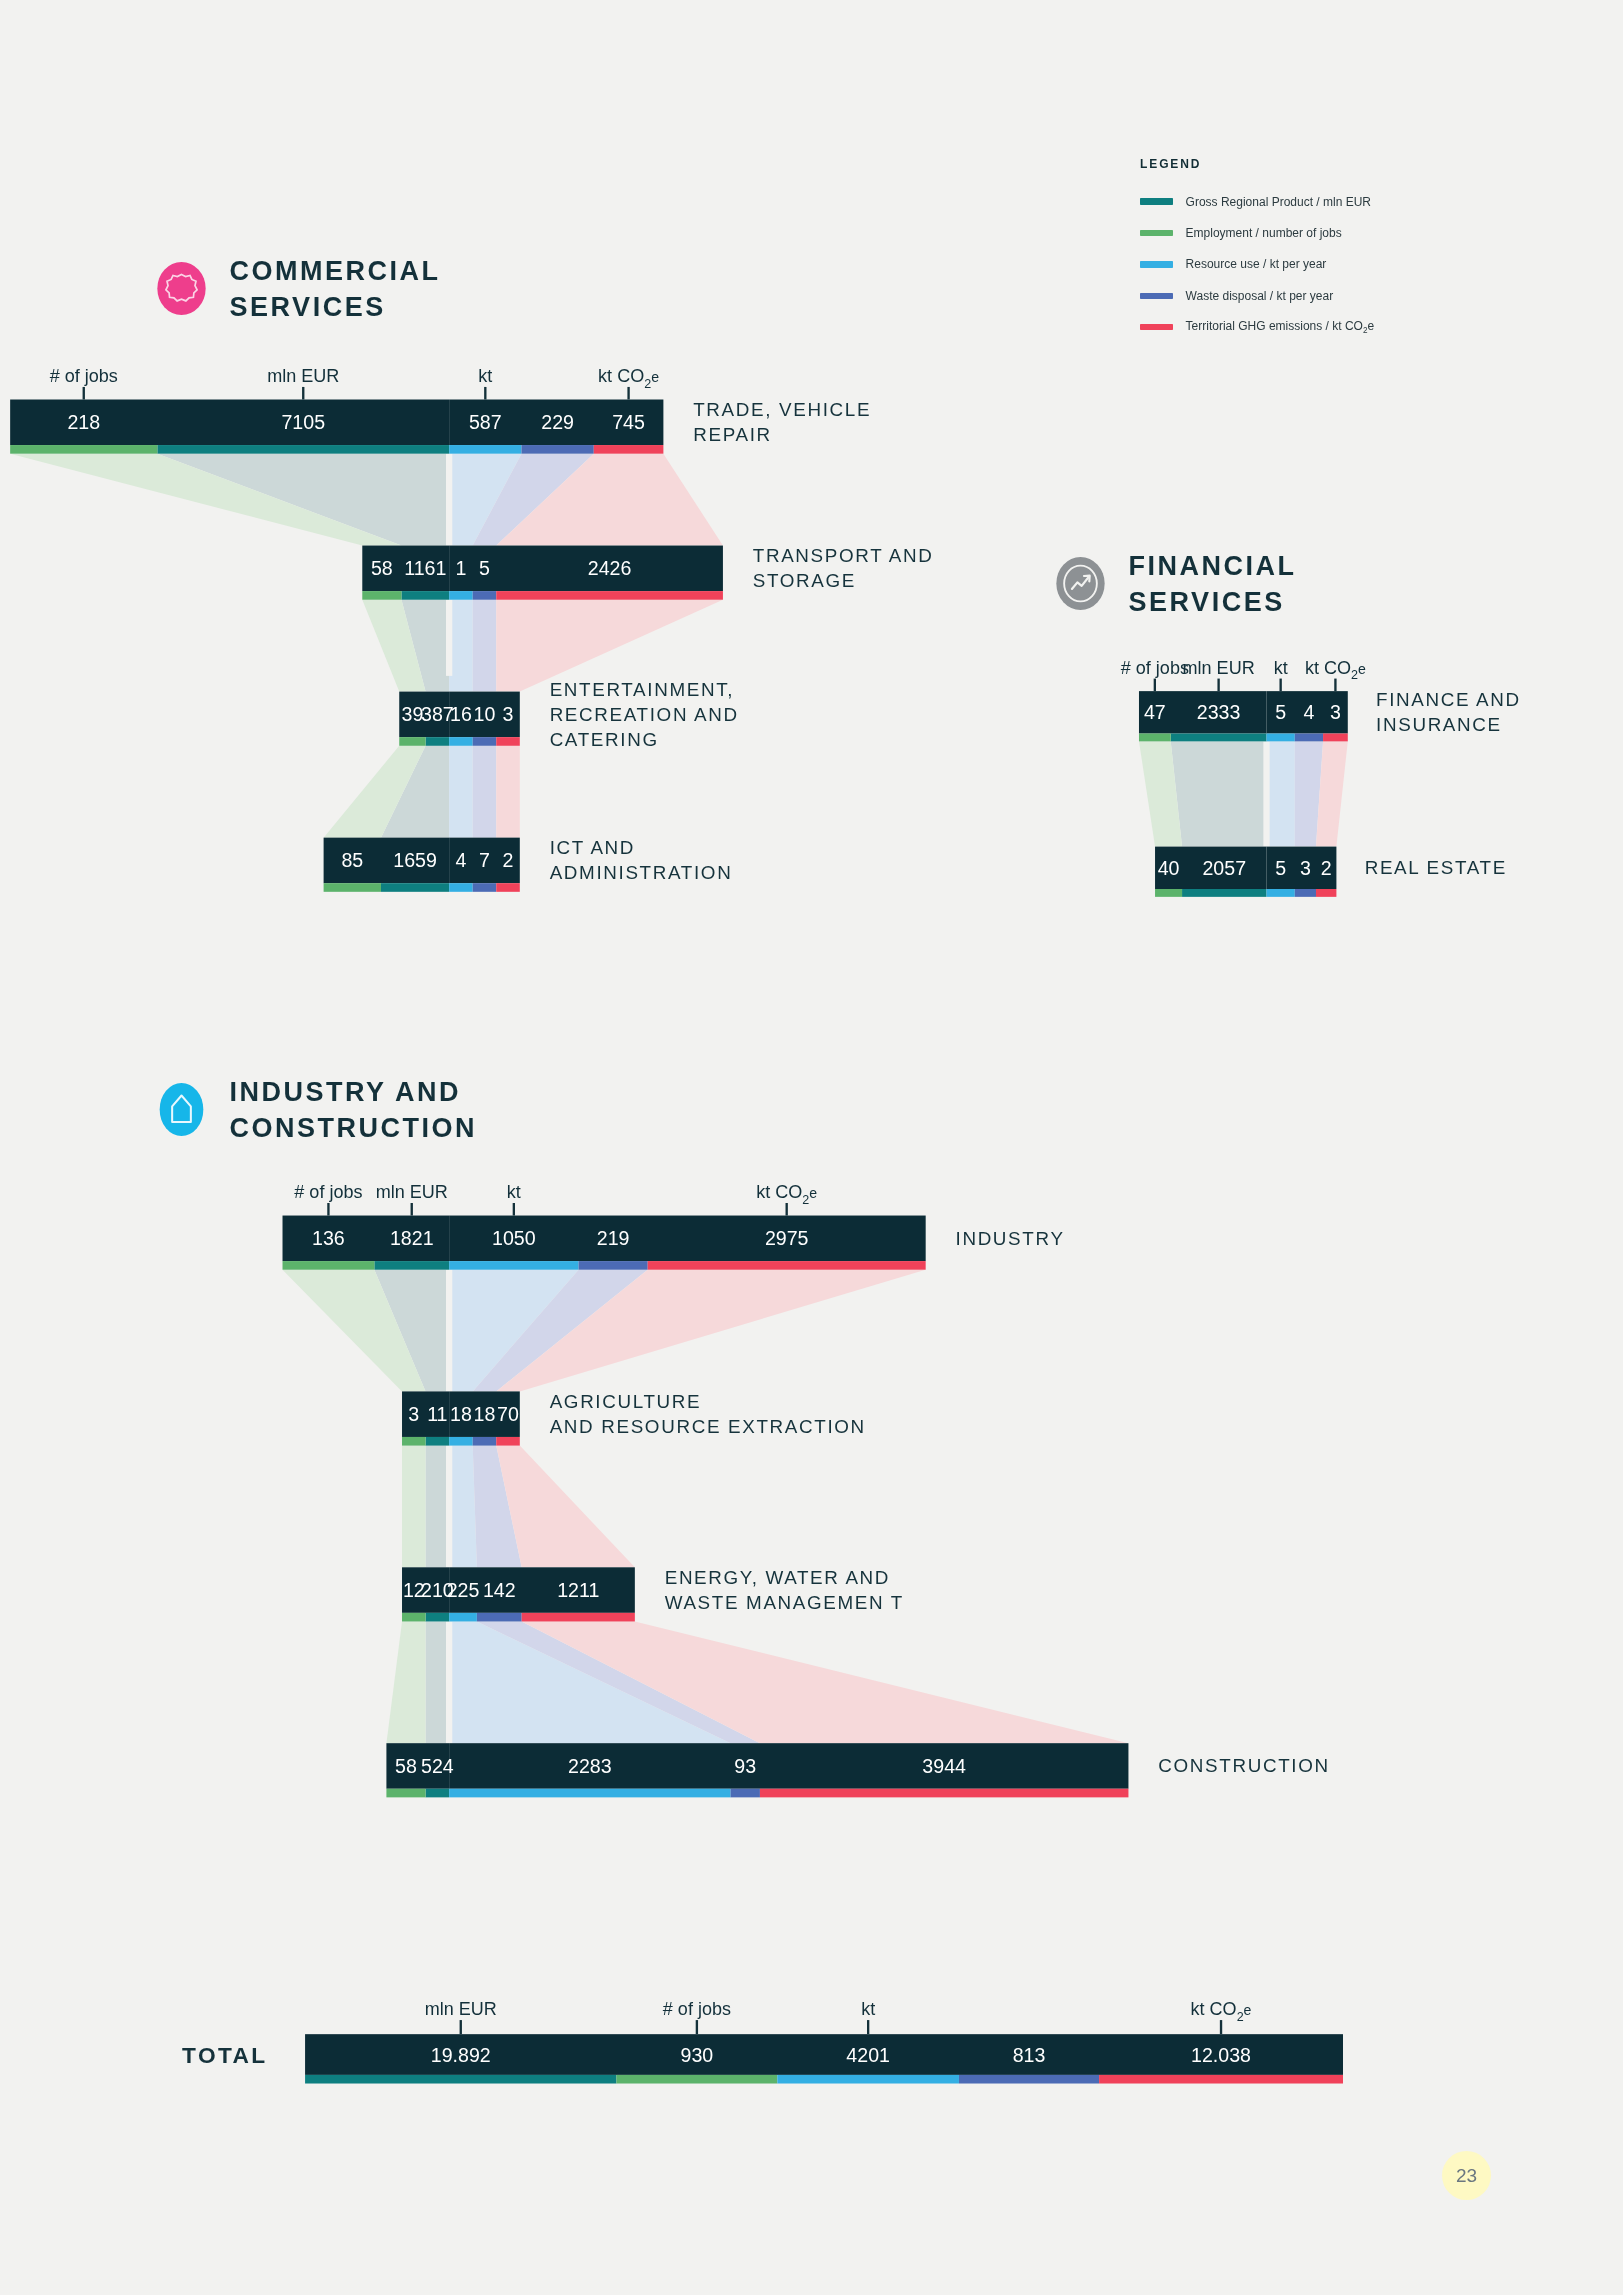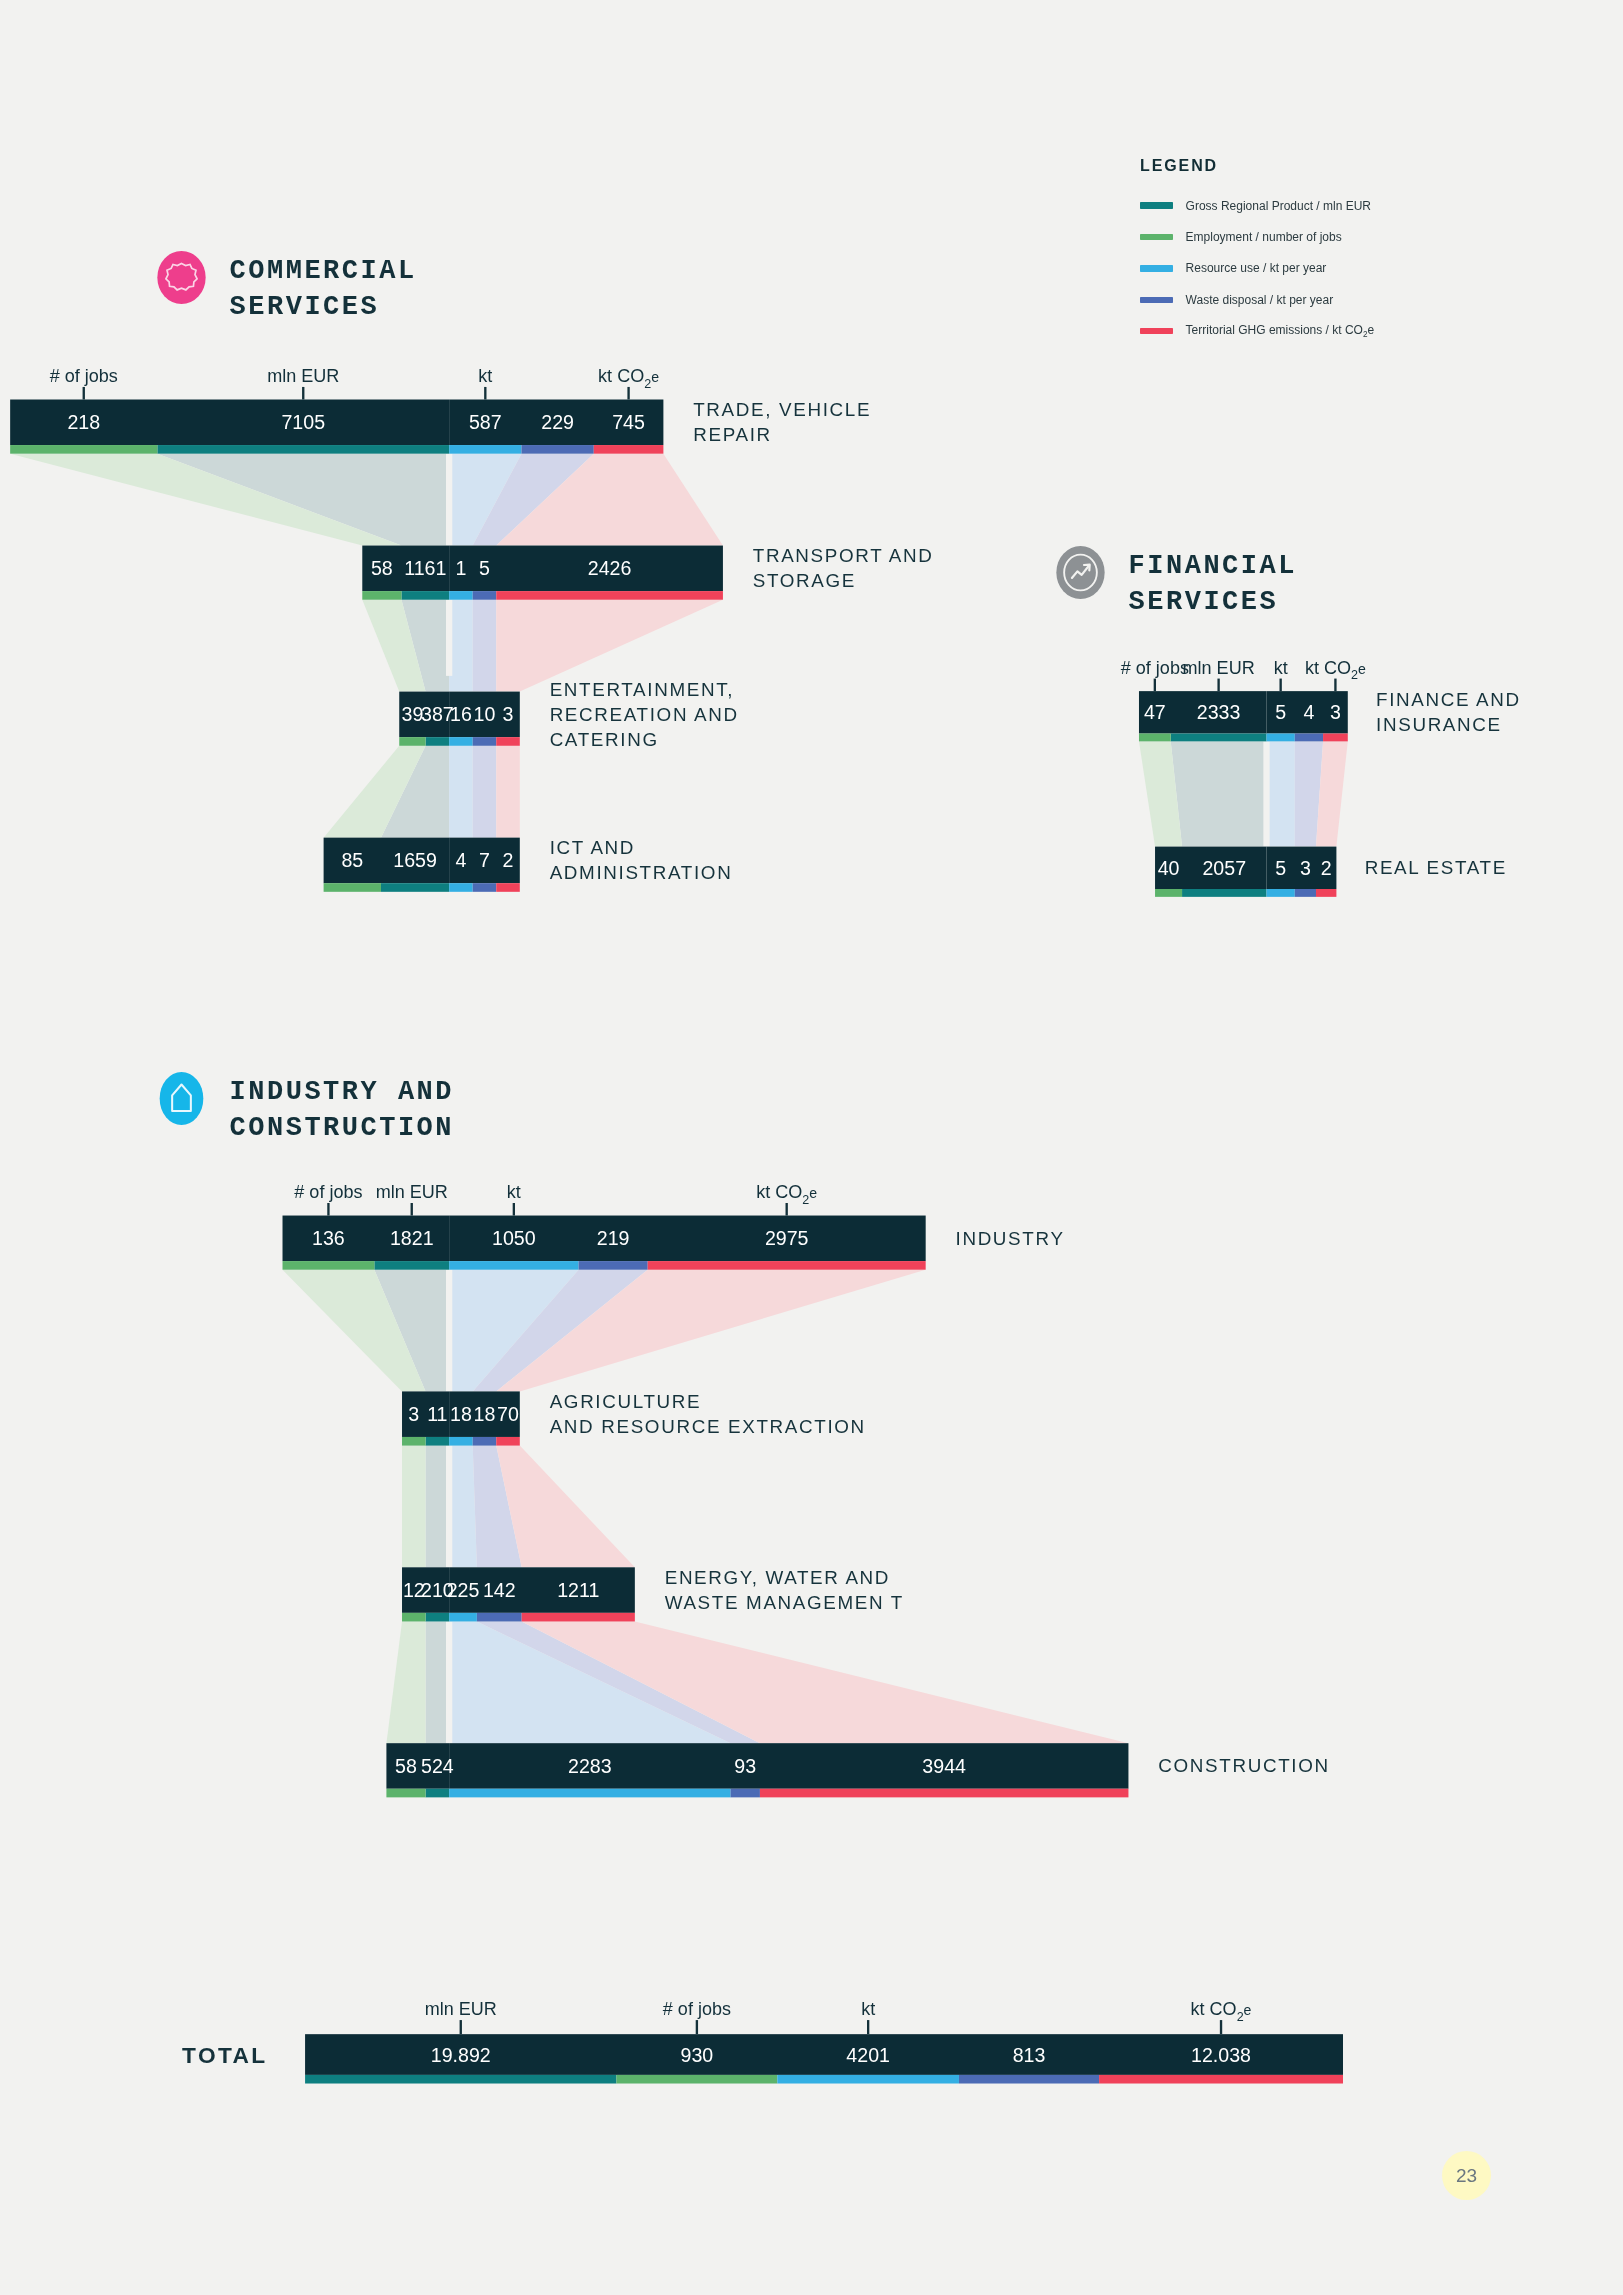--- a/index.html
+++ b/index.html
@@ -9,30 +9,30 @@
     font-family:"Liberation Sans", sans-serif;
     position:relative;
     overflow:hidden;
     -webkit-font-smoothing:antialiased;
   }
   .page{position:absolute;inset:0;}
 
   
   #legend{position:absolute;left:1140px;top:157px;width:408px;}
   #legend .ltitle{
-    font-size:16px;font-weight:700;letter-spacing:1.9px;
+    font-size:12px;font-weight:700;letter-spacing:1.9px;
     color:#122e35;margin-bottom:20.4px;
   }
   #legend .lrow{display:flex;align-items:center;margin-bottom:11px;height:20.4px;}
   #legend .swatch{width:33px;height:6.3px;border-radius:0.8px;margin-right:12.6px;flex:0 0 auto;}
   #legend .ltext{font-size:12px;color:#2c3b40;white-space:nowrap;}
   .sub{font-size:0.68em;vertical-align:sub;}
 
   
-  .sechead{position:absolute;display:flex;align-items:flex-start;font-family:Liberation Mono, monospace;}
+  .sechead{position:absolute;display:flex;align-items:center;}
   .sechead .badge{
     width:49px;height:53px;border-radius:50%;
     display:flex;align-items:center;justify-content:center;flex:0 0 auto;
   }
   .sechead .sectitle{
     margin-left:23.6px;margin-top:3.1px;
     font-size:27px;font-weight:700;letter-spacing:2.5px;line-height:1.32;
     color:#14313a;text-transform:uppercase;white-space:pre-line;
   }
 

